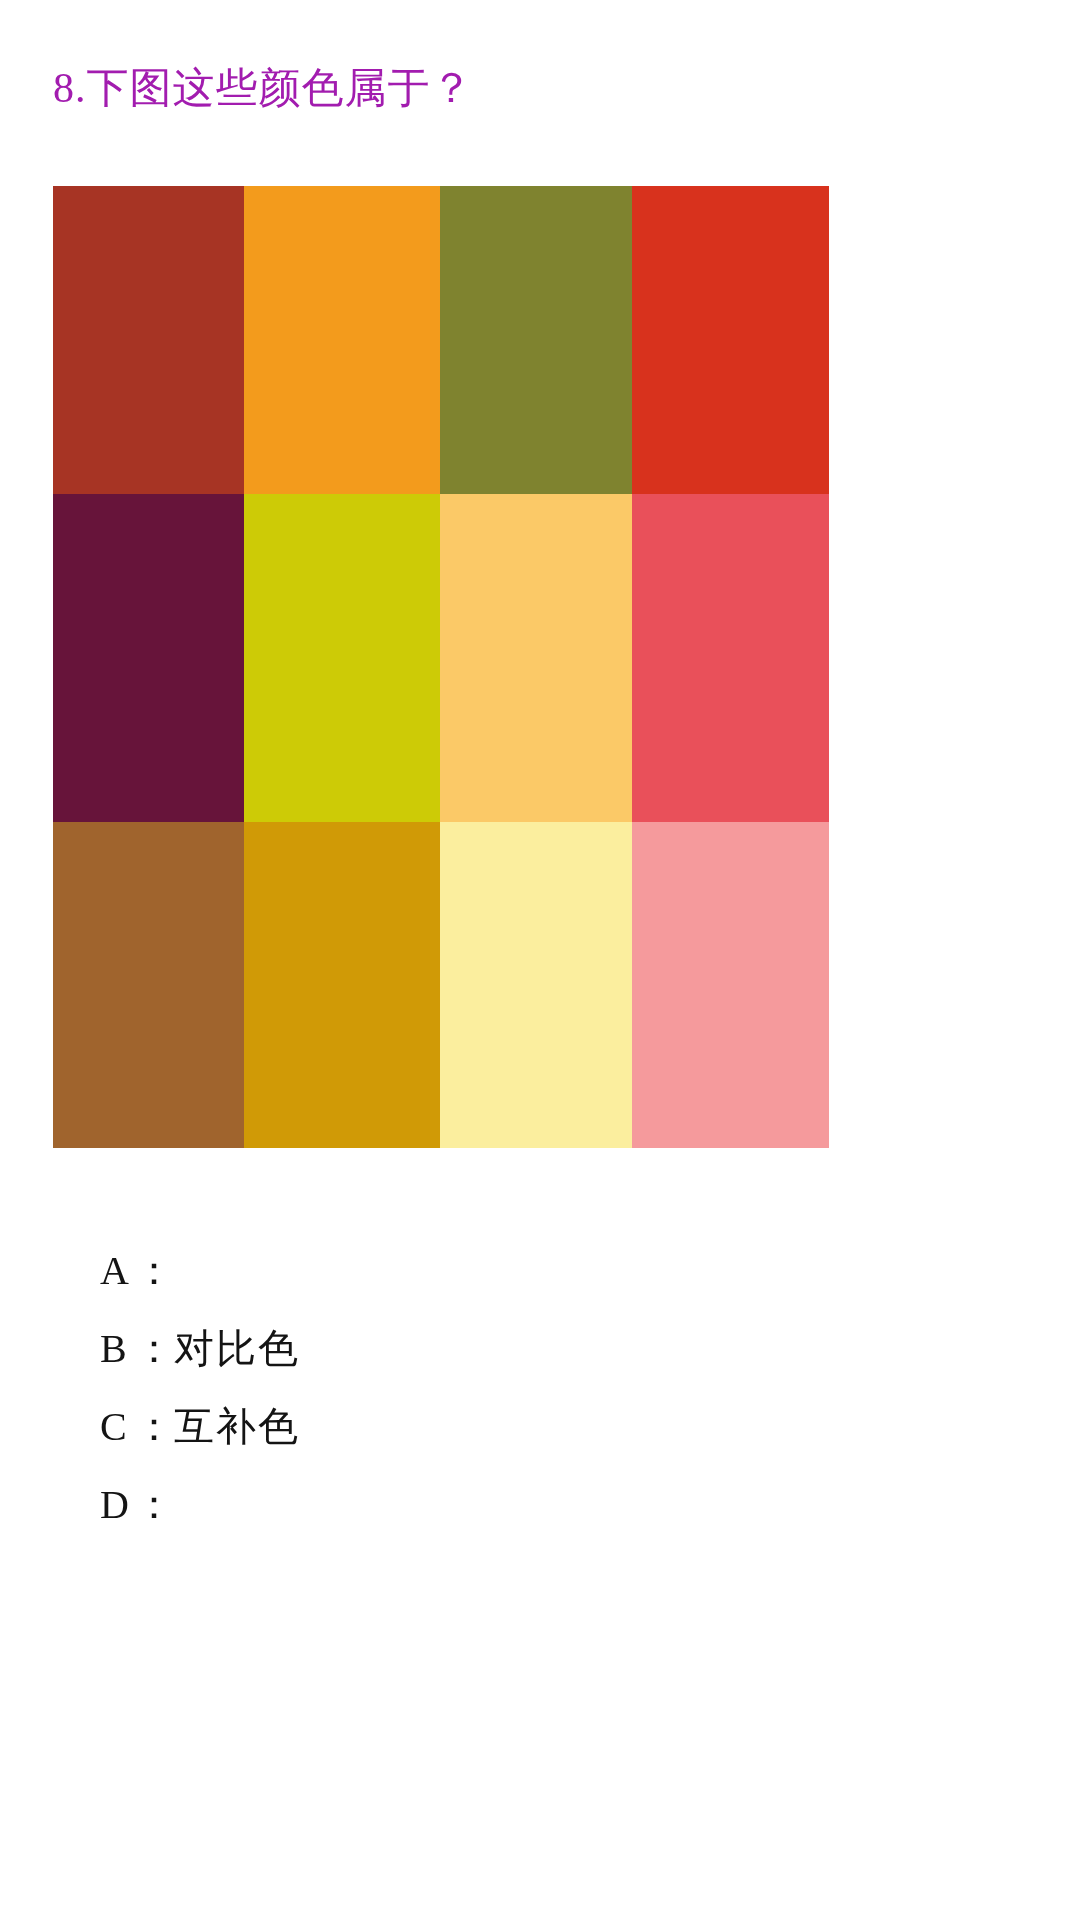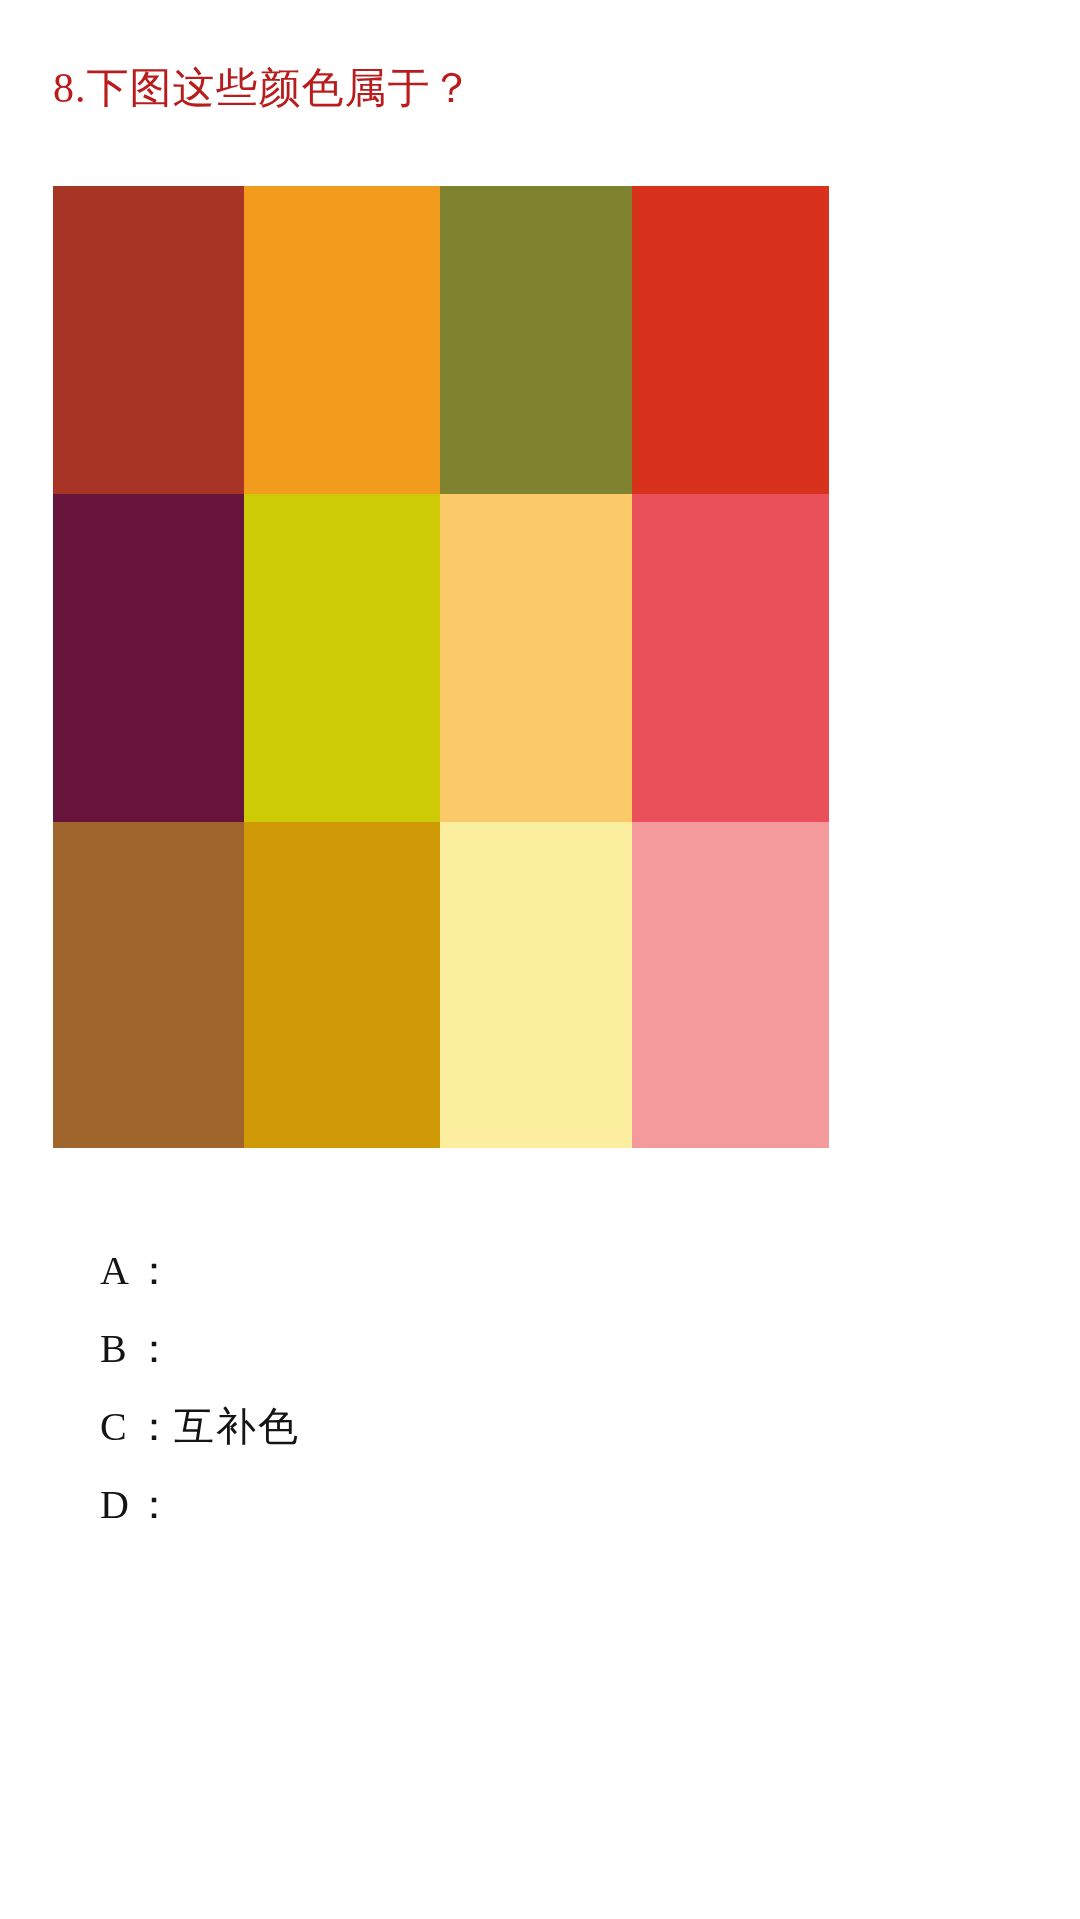--- a/index.html
+++ b/index.html
@@ -18,21 +18,21 @@
 
   
   .question-title {
     position: absolute;
     left: 53px;
     top: 62px;
     font-size: 42px;
     line-height: 1.25;
     letter-spacing: 1px;
     font-weight: 400;
-    color: #b91c1c;
+    color: #a21caf;
     white-space: nowrap;
   }
 
   
   .swatch-grid {
     position: absolute;
     left: 53px;
     top: 186px;
     width: 776px;
     height: 962px;
@@ -97,20 +97,21 @@
   </div>
 
 <div class="options">
   <div class="option-row">
     <span class="option-key">A</span>
     <span class="option-colon">：</span>
   </div>
   <div class="option-row">
     <span class="option-key">B</span>
     <span class="option-colon">：</span>
+    <span class="option-label">对比色</span>
   </div>
   <div class="option-row">
     <span class="option-key">C</span>
     <span class="option-colon">：</span>
     <span class="option-label">互补色</span>
   </div>
   <div class="option-row">
     <span class="option-key">D</span>
     <span class="option-colon">：</span>
   </div>

